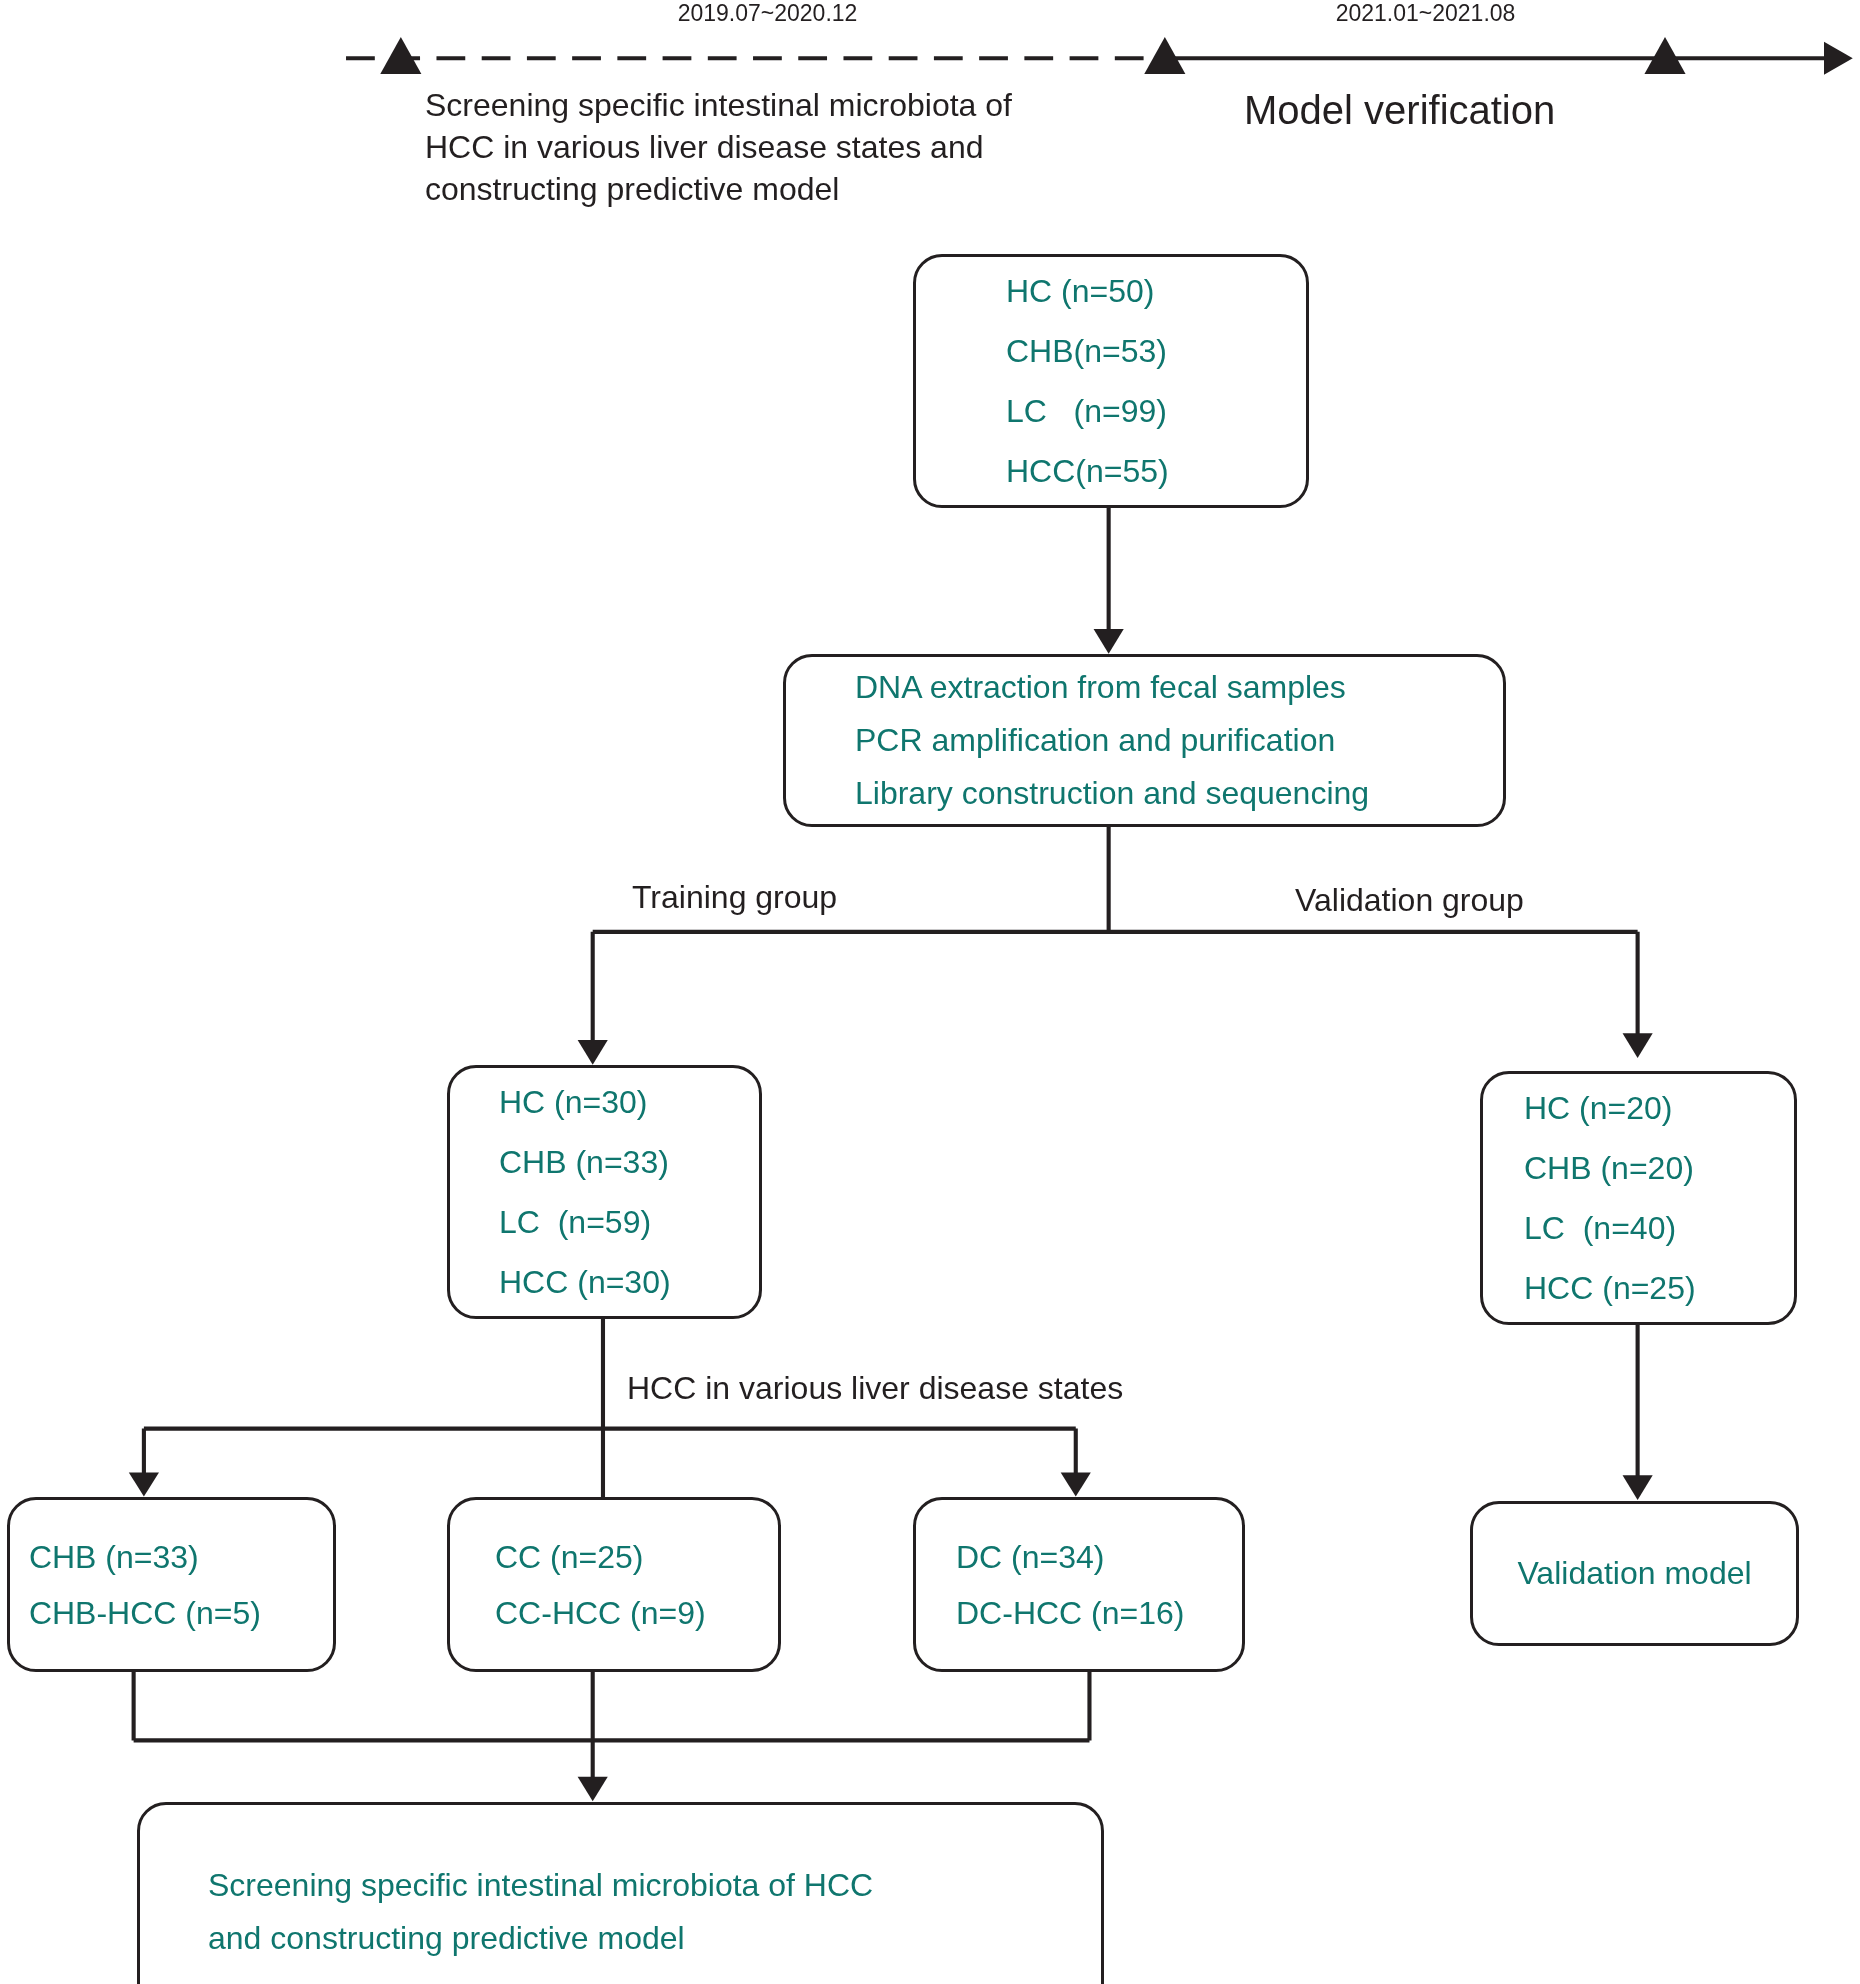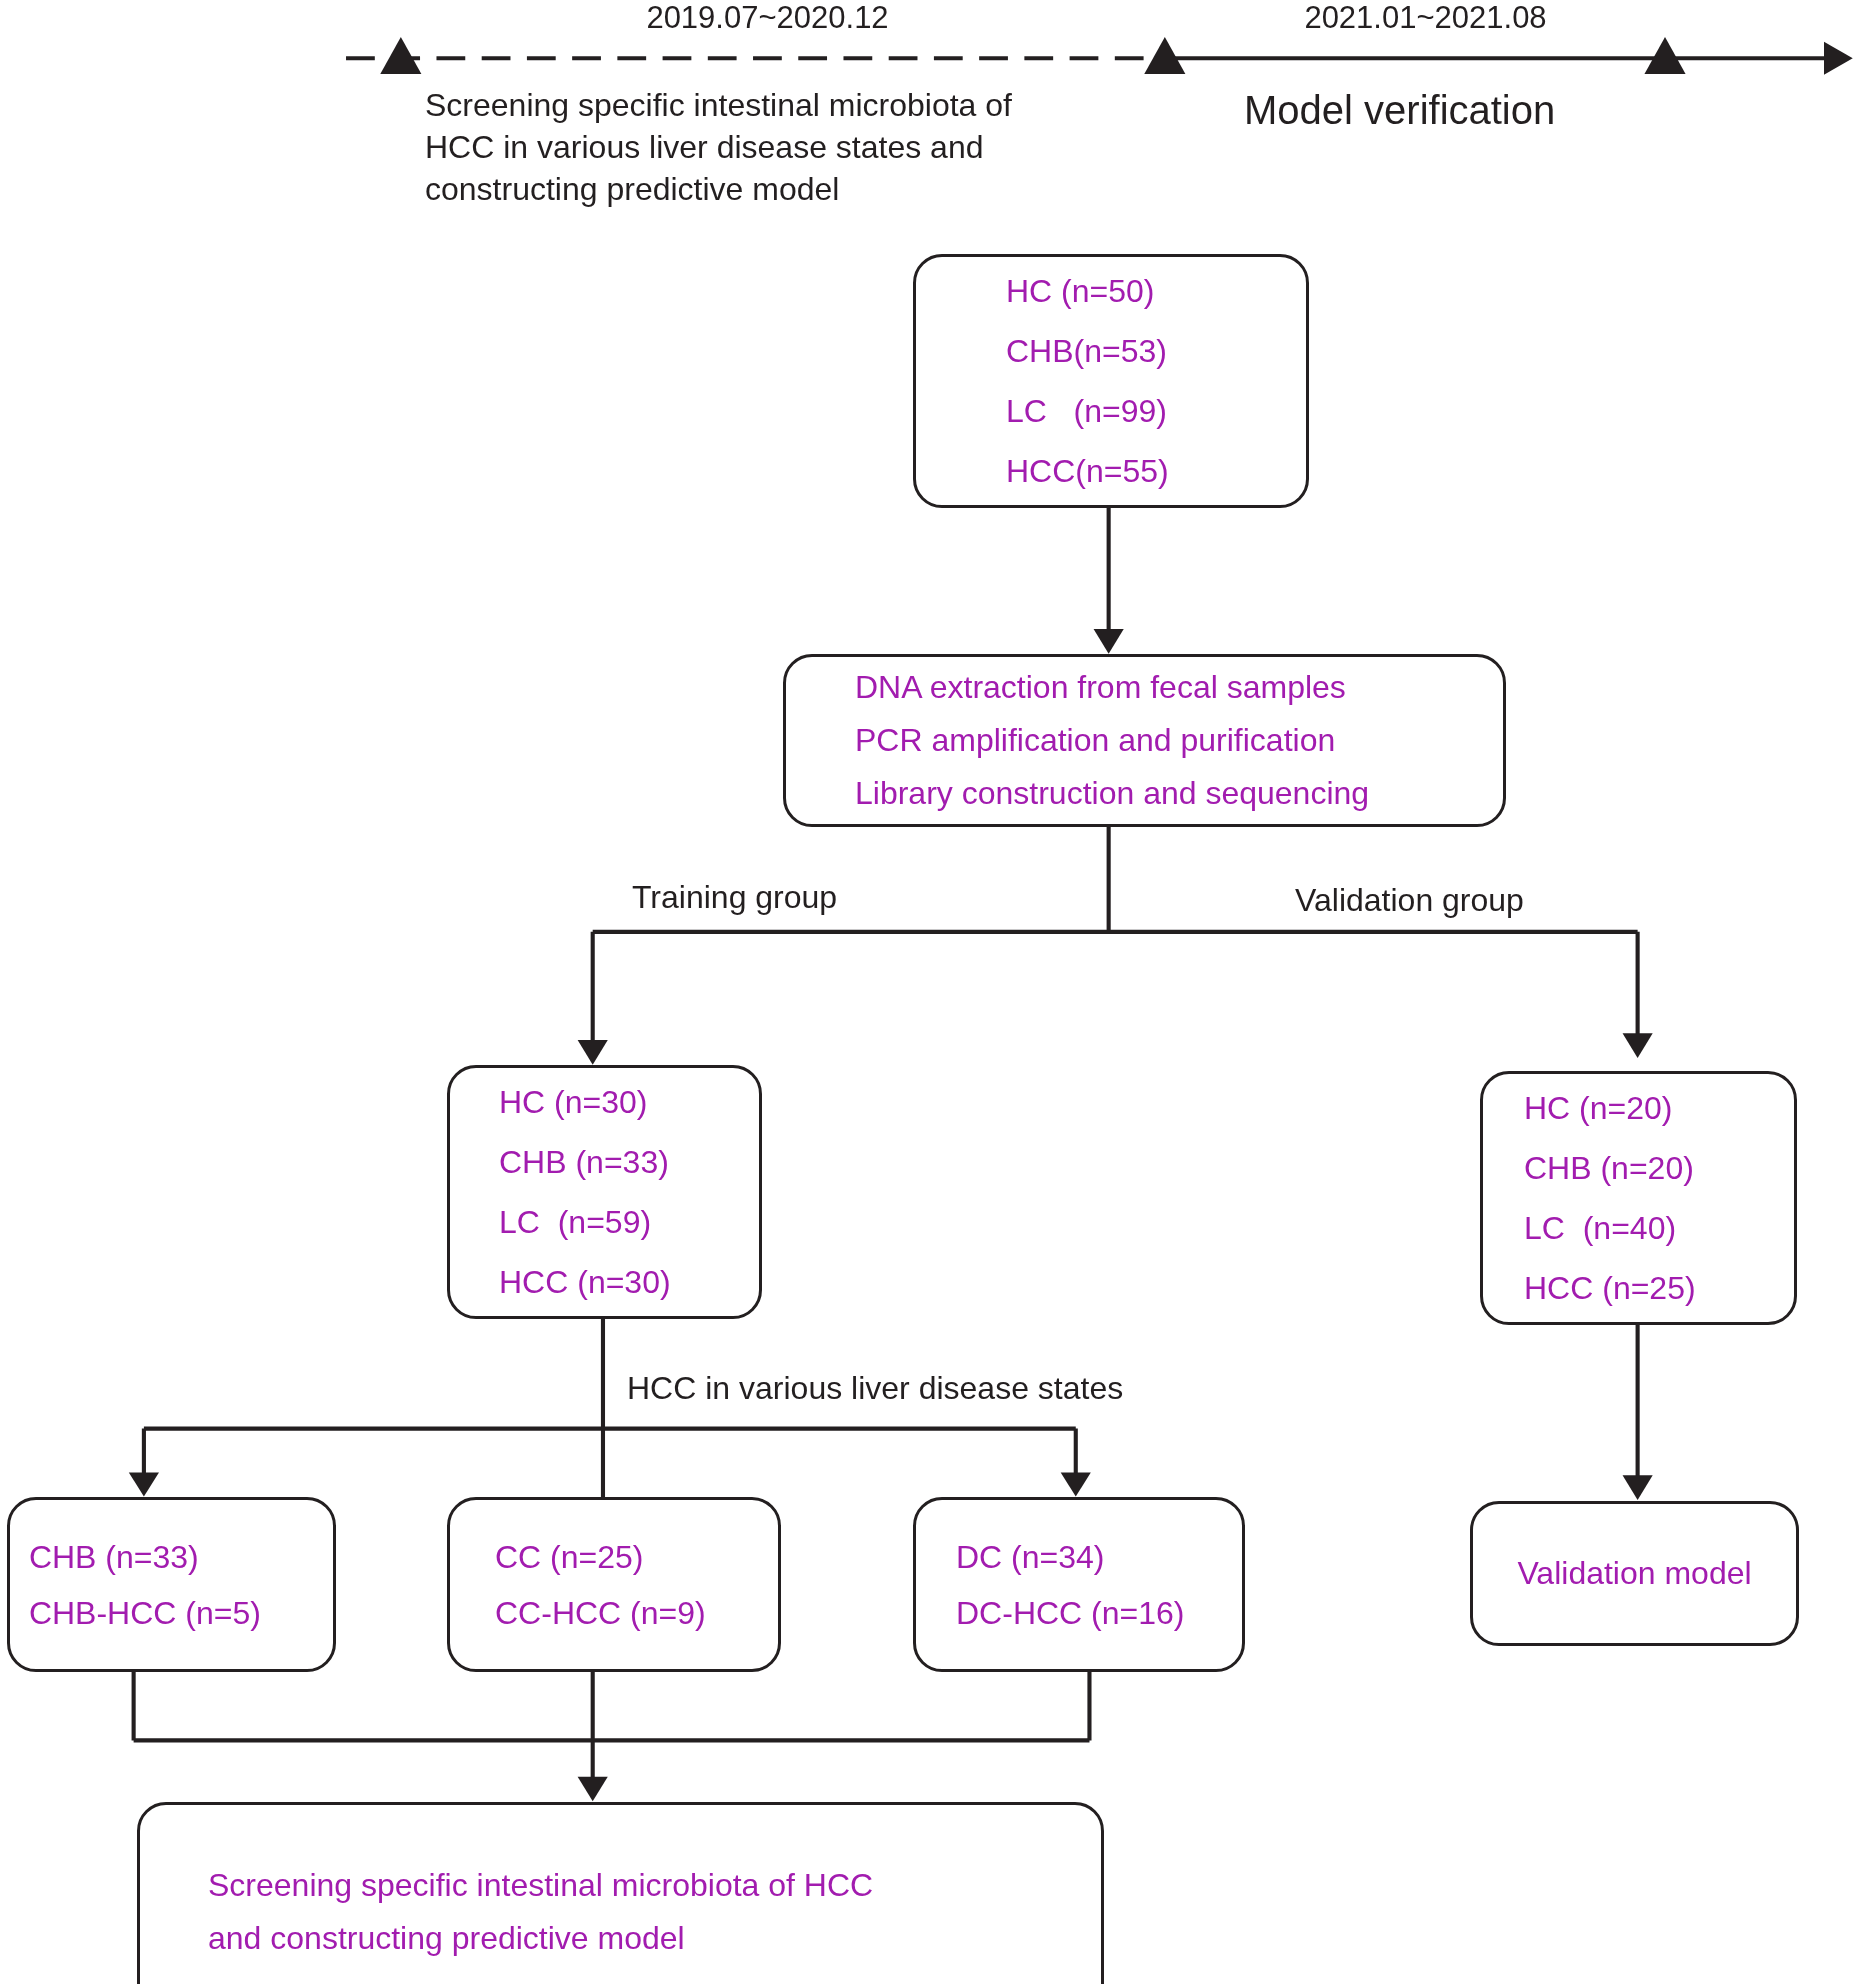--- a/index.html
+++ b/index.html
@@ -27,39 +27,39 @@
     border-radius: 29px;
     background: #ffffff;
     box-sizing: border-box;
     display: flex;
     flex-direction: column;
     justify-content: center;
   }
   .box-line {
     white-space: pre;
     font-size: 32px;
-    color: #a21caf;
+    color: #0f766e;
   }
   .label {
     position: absolute;
     font-size: 32px;
     white-space: pre;
     color: #231f20;
   }
   .caption-line {
     font-size: 32px;
     line-height: 42px;
     white-space: pre;
   }
   .timeline-label {
     position: absolute;
     top: 0px;
     width: 521px;
     text-align: center;
-    font-size: 31px;
+    font-size: 23px;
     white-space: pre;
   }
 
   
   .tl-label-1 { left: 507px; }
   .tl-label-2 { left: 1165px; }
 
   .caption-1 { position: absolute; left: 425px; top: 84px; }
   .caption-2 { position: absolute; left: 1244px; top: 88px; font-size: 40px; }
 

